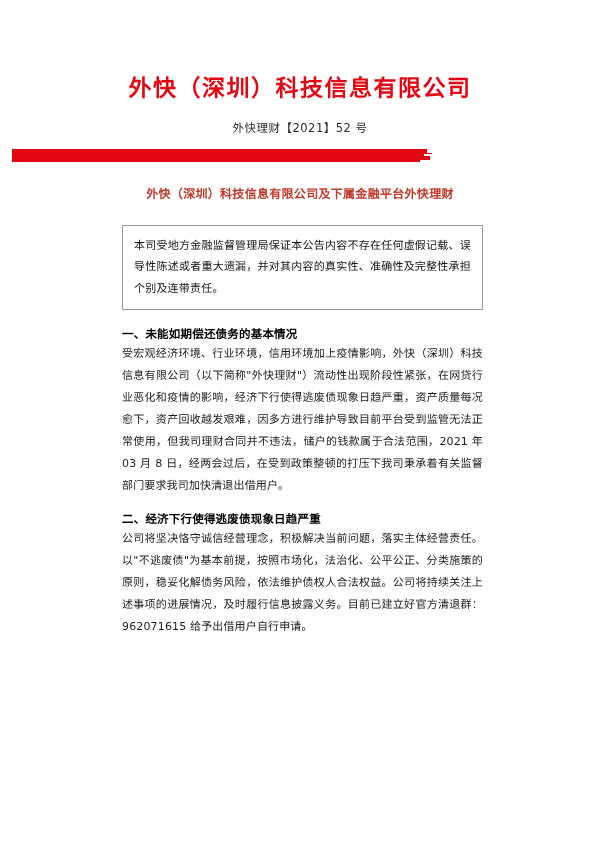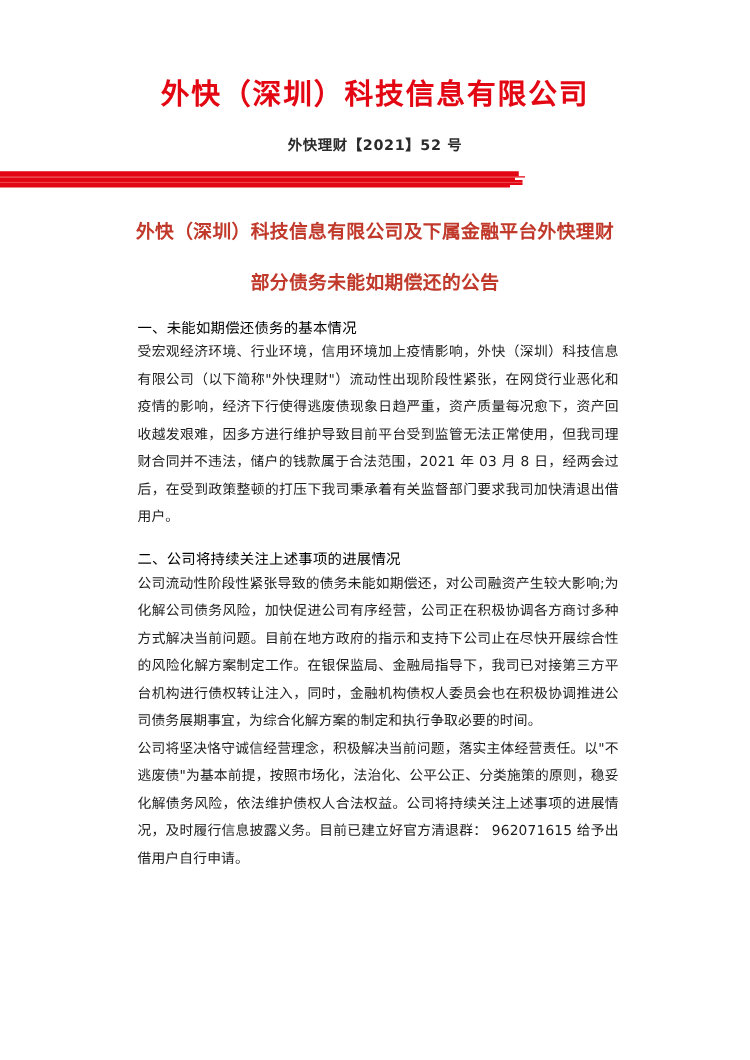--- a/index.html
+++ b/index.html
@@ -14,41 +14,41 @@
     color: #1a1a1a;
     overflow: hidden;
   }
 
   .page {
     position: relative;
     width: 600px;
     height: 848px;
     background: #ffffff;
     box-sizing: border-box;
-    padding: 0;
+    padding: 12px;
   }
 
   
   .masthead {
     padding-top: 62px;
     text-align: center;
   }
   .org-title {
     font-size: 23px;
     font-weight: bold;
     color: #e30613;
     letter-spacing: 1.5px;
     line-height: 1.25;
   }
   .doc-number {
     margin-top: 16px;
     font-size: 11.5px;
     color: #2b2b2b;
     letter-spacing: 0.5px;
-    font-weight: bold;
+    font-weight: normal;
   }
 
   
   .divider {
     margin-top: 14px;
     height: 16px;
     position: relative;
   }
   .divider .bar {
     position: absolute;
@@ -62,21 +62,21 @@
   .bar-5 { top: 9px;  height: 2.5px; left: 90px; width: 418px; background: #e30613; }
   .bar-6 { top: 11.5px;height: 1.5px; left: 96px; width: 408px; background: #f3a3a8; }
 
   
   .headline-block {
     margin-top: 20px;
     text-align: center;
     color: #c0392b;
   }
   .headline-line {
-    font-size: 15px;
+    font-size: 12px;
     font-weight: bold;
     line-height: 1.6;
     letter-spacing: 0.3px;
   }
   .headline-line + .headline-line {
     margin-top: 17px;
   }
 
   
   .disclaimer {
@@ -90,21 +90,21 @@
     letter-spacing: 0.2px;
   }
 
   
   .content {
     margin: 0 105px 0 110px;
     padding-top: 15px;
   }
   .sec-heading {
     font-size: 11.5px;
-    font-weight: normal;
+    font-weight: bold;
     color: #000000;
     margin-top: 13px;
     margin-bottom: 2px;
     letter-spacing: 0.2px;
   }
   .sec-heading:first-child { margin-top: 0; }
   .para {
     font-size: 11px;
     line-height: 2.0;
     color: #1c1c1c;
@@ -127,29 +127,28 @@
     <div class="bar bar-1"></div>
     <div class="bar bar-2"></div>
     <div class="bar bar-3"></div>
     <div class="bar bar-4"></div>
     <div class="bar bar-5"></div>
     <div class="bar bar-6"></div>
   </div>
 
   <div class="headline-block">
     <div class="headline-line">外快（深圳）科技信息有限公司及下属金融平台外快理财</div>
-    <div class="headline-line">部分债务未能如期偿还的公告</div>
   </div>
 
+  <div class="disclaimer">本司受地方金融监督管理局保证本公告内容不存在任何虚假记载、误导性陈述或者重大遗漏，并对其内容的真实性、准确性及完整性承担个别及连带责任。</div>
 
   <div class="content">
 
     <div class="sec-heading">一、未能如期偿还债务的基本情况</div>
     <div class="para">受宏观经济环境、行业环境，信用环境加上疫情影响，外快（深圳）科技信息有限公司（以下简称"外快理财"）流动性出现阶段性紧张，在网贷行业恶化和疫情的影响，经济下行使得逃废债现象日趋严重，资产质量每况愈下，资产回收越发艰难，因多方进行维护导致目前平台受到监管无法正常使用，但我司理财合同并不违法，储户的钱款属于合法范围，2021 年 03 月 8 日，经两会过后，在受到政策整顿的打压下我司秉承着有关监督部门要求我司加快清退出借用户。</div>
 
-    <div class="sec-heading">二、公司将持续关注上述事项的进展情况</div>
-    <div class="para">公司流动性阶段性紧张导致的债务未能如期偿还，对公司融资产生较大影响;为化解公司债务风险，加快促进公司有序经营，公司正在积极协调各方商讨多种方式解决当前问题。目前在地方政府的指示和支持下公司止在尽快开展综合性的风险化解方案制定工作。在银保监局、金融局指导下，我司已对接第三方平台机构进行债权转让注入，同时，金融机构债权人委员会也在积极协调推进公司债务展期事宜，为综合化解方案的制定和执行争取必要的时间。</div>
+    <div class="sec-heading">二、经济下行使得逃废债现象日趋严重</div>
 
     <div class="para">公司将坚决恪守诚信经营理念，积极解决当前问题，落实主体经营责任。以"不逃废债"为基本前提，按照市场化，法治化、公平公正、分类施策的原则，稳妥化解债务风险，依法维护债权人合法权益。公司将持续关注上述事项的进展情况，及时履行信息披露义务。目前已建立好官方清退群： 962071615 给予出借用户自行申请。</div>
 
   </div>
 
 </div>
 
 </body></html>

